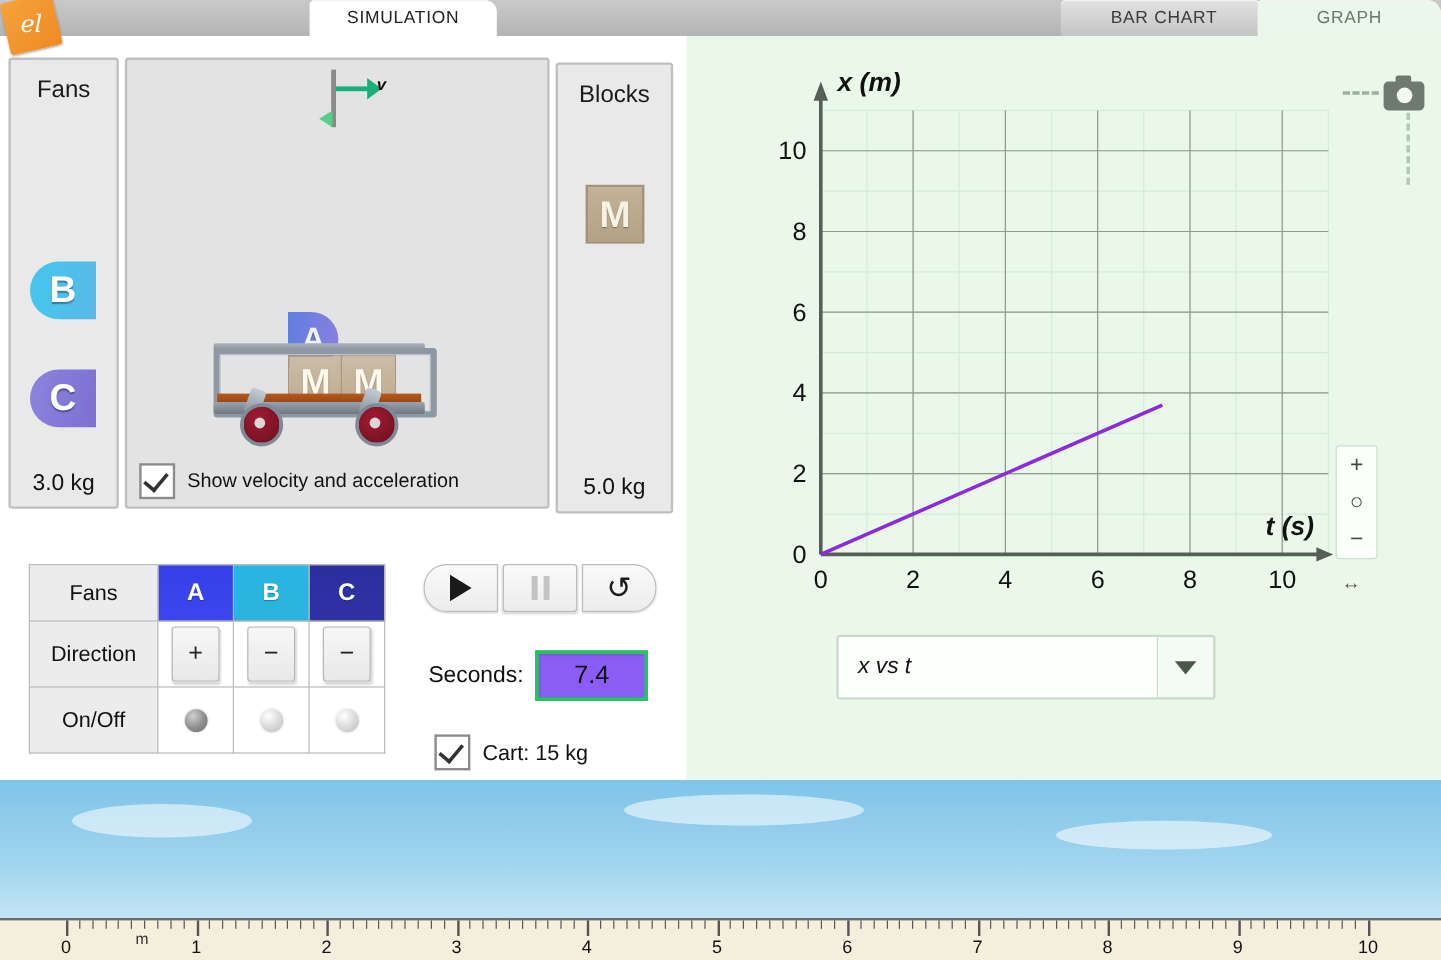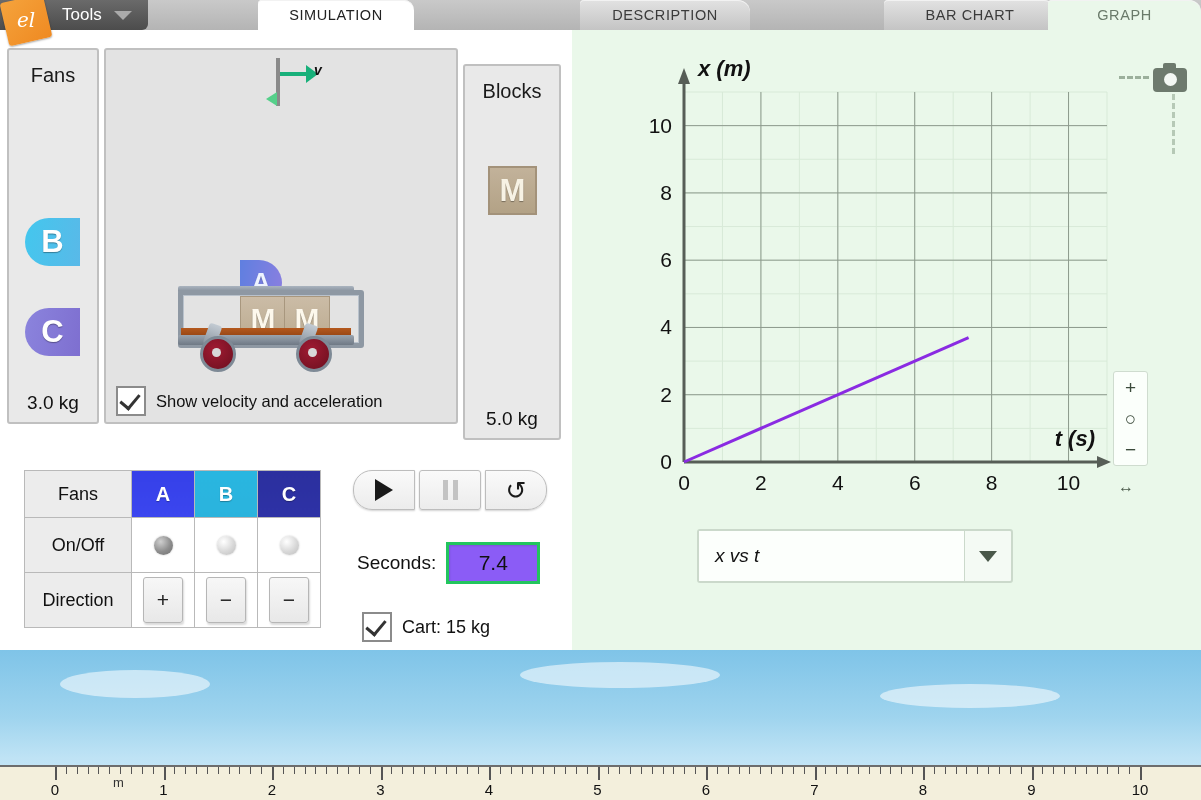--- a/index.html
+++ b/index.html
@@ -35,21 +35,21 @@
     font-size:20px;transform:rotate(13deg);}
 
   
   .leftpane{position:absolute;left:0;top:30px;width:566px;height:620px;background:#fff;}
   .panel{position:absolute;background:#e9e9e9;border:2px solid #c0c0c0;border-radius:3px;}
   .panel-title{text-align:center;font-size:20px;color:#1a1a1a;margin-top:14px;}
   .panel-kg{position:absolute;bottom:8px;left:0;right:0;text-align:center;
     font-size:19px;color:#111;}
 
   .fanpanel{left:7px;top:18px;width:88px;height:372px;}
-  .blockpanel{left:463px;top:34px;width:94px;height:372px;}
+  .blockpanel{left:463px;top:22px;width:94px;height:372px;}
   .stagepanel{left:104px;top:18px;width:350px;height:372px;background:#e3e3e3;}
 
   .fanchip{position:absolute;width:55px;height:48px;
     border-top-left-radius:26px;border-bottom-left-radius:26px;
     display:flex;align-items:center;justify-content:center;
     color:#fff;font-size:31px;font-weight:bold;
     text-shadow:0 1px 1px rgba(0,0,0,.35);}
   .fanB{left:16px;top:168px;background:linear-gradient(100deg,#43c7ee,#59b9e8);}
   .fanC{left:16px;top:258px;background:linear-gradient(100deg,#8b84dd,#7e6fd0);}
 
@@ -195,34 +195,27 @@
 </style>
 </head>
 <body>
 
 <div class="app">
 
   <div class="tabbar">
     <div class="tab active" style="left:258px;width:156px;">
       <span>SIMULATION</span>
     </div>
-    <div class="tab" style="left:580px;width:170px;">
-      <span>DESCRIPTION</span>
-    </div>
     <div class="tab" style="left:884px;width:172px;text-align:center;">
       <span>BAR CHART</span>
     </div>
     <div class="tab graph" style="left:1048px;width:153px;">
       <span>GRAPH</span>
     </div>
 
-    <div class="toolsbtn">
-      <span class="toolslabel">Tools</span>
-      <span class="toolscaret"></span>
-    </div>
     <div class="logo">
       <span>el</span>
     </div>
   </div>
 
   <div class="leftpane">
 
     <div class="panel fanpanel">
       <div class="panel-title">Fans</div>
       <div class="fanchip fanB">
@@ -284,47 +277,47 @@
           <tr>
         <td class="ft-head">Fans</td>
         <td class="ft-fan ft-a">
           <span>A</span></td>
         <td class="ft-fan ft-b">
           <span>B</span></td>
         <td class="ft-fan ft-c">
           <span>C</span></td>
       </tr>
       <tr>
-        <td class="ft-head">On/Off</td>
-        <td class="ft-cell">
-              <div class="led on"></div>
-            </td>
-        <td class="ft-cell">
-              <div class="led"></div>
-            </td>
-        <td class="ft-cell">
-              <div class="led"></div>
-            </td>
-      </tr>
-      <tr>
         <td class="ft-head">Direction</td>
         <td class="ft-cell">
           <div class="dirbtn">
             <span>+</span>
               </div>
             </td>
         <td class="ft-cell">
           <div class="dirbtn">
             <span>−</span>
               </div>
             </td>
         <td class="ft-cell">
           <div class="dirbtn">
             <span>−</span>
               </div>
+            </td>
+      </tr>
+      <tr>
+        <td class="ft-head">On/Off</td>
+        <td class="ft-cell">
+              <div class="led on"></div>
+            </td>
+        <td class="ft-cell">
+              <div class="led"></div>
+            </td>
+        <td class="ft-cell">
+              <div class="led"></div>
             </td>
       </tr>
     </tbody>
       </table>
 
     <div class="transport">
       <div class="tbtn first">
         <span class="play-tri"></span>
       </div>
       <div class="tbtn mid">

